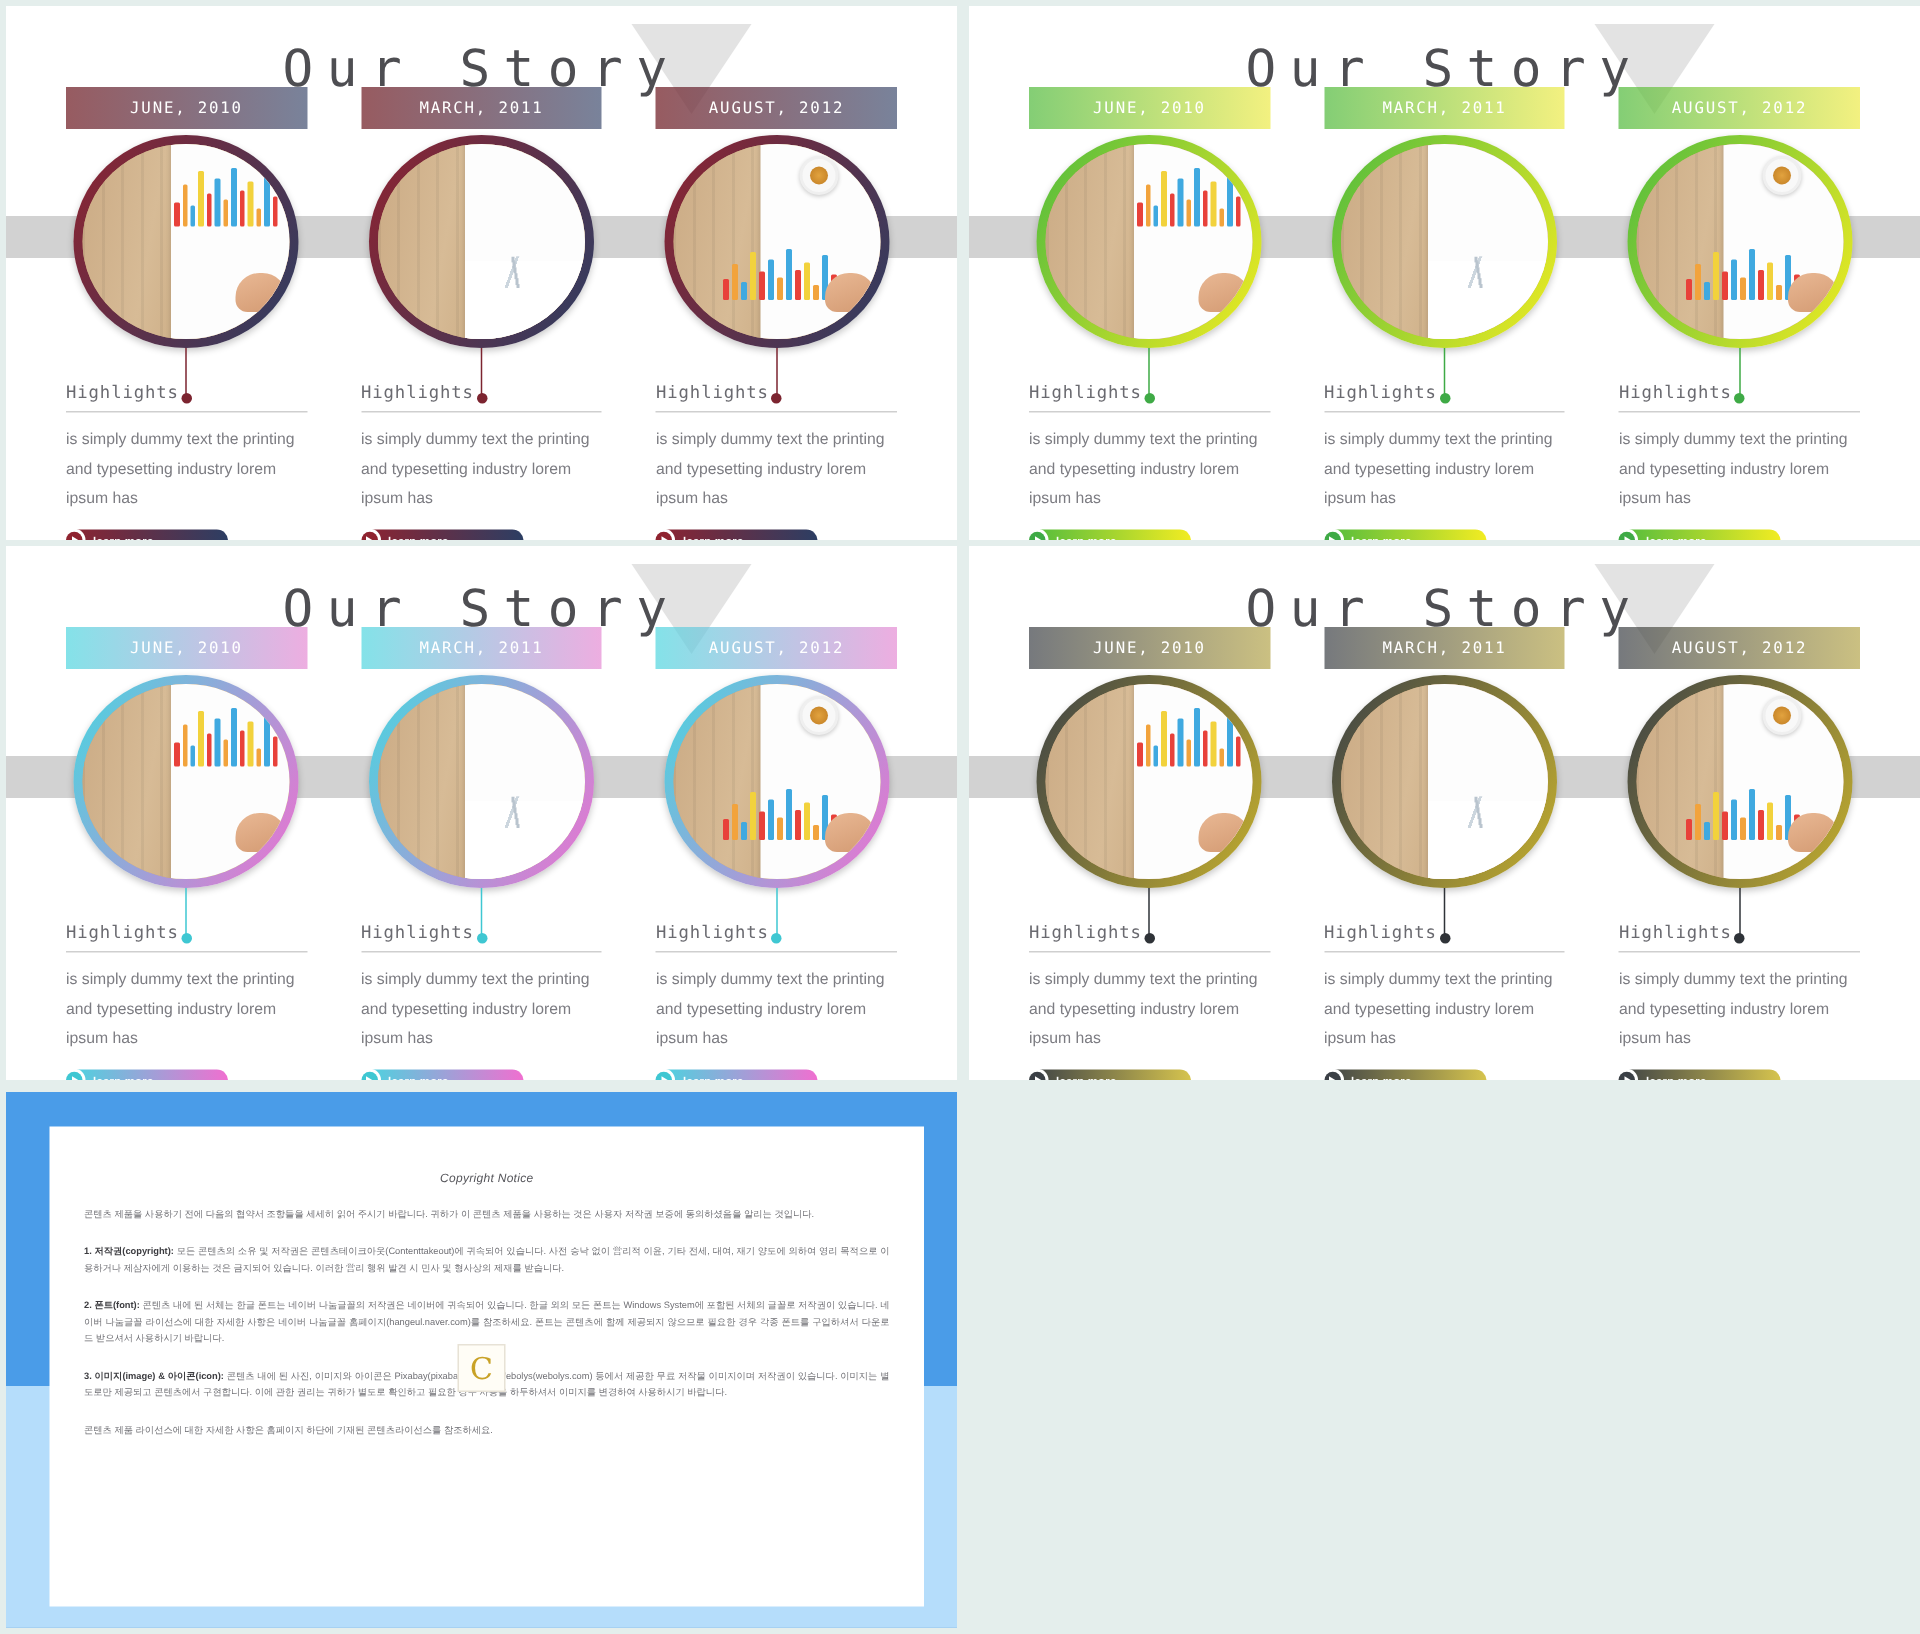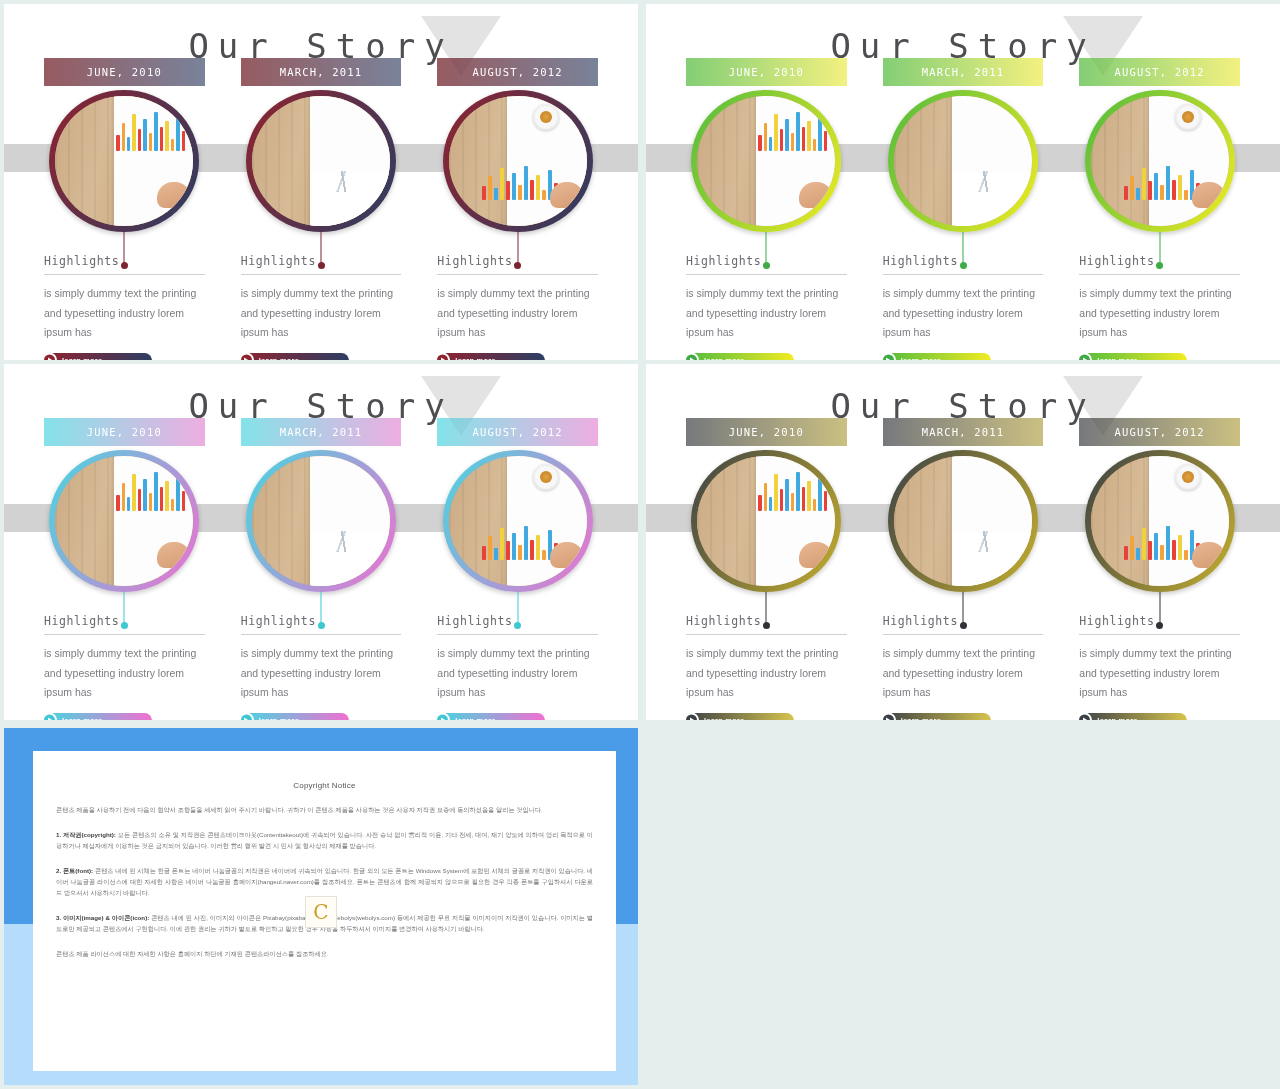--- a/index.html
+++ b/index.html
@@ -273,20 +273,21 @@
     font-weight: 700;
     color: #2f2f2f;
     letter-spacing: .2px;
   }
   .doc-sub {
     text-align: center;
     font-size: 8px;
     color: #55555a;
     margin-top: 3px;
     letter-spacing: .2px;
+    font-style: italic;
   }
   .doc-p {
     margin-top: 14px;
     font-size: 6.2px;
     line-height: 11px;
     color: #6f6f74;
     text-align: justify;
   }
   .doc-p b { color: #3c3c40; }
   .doc-watermark {

